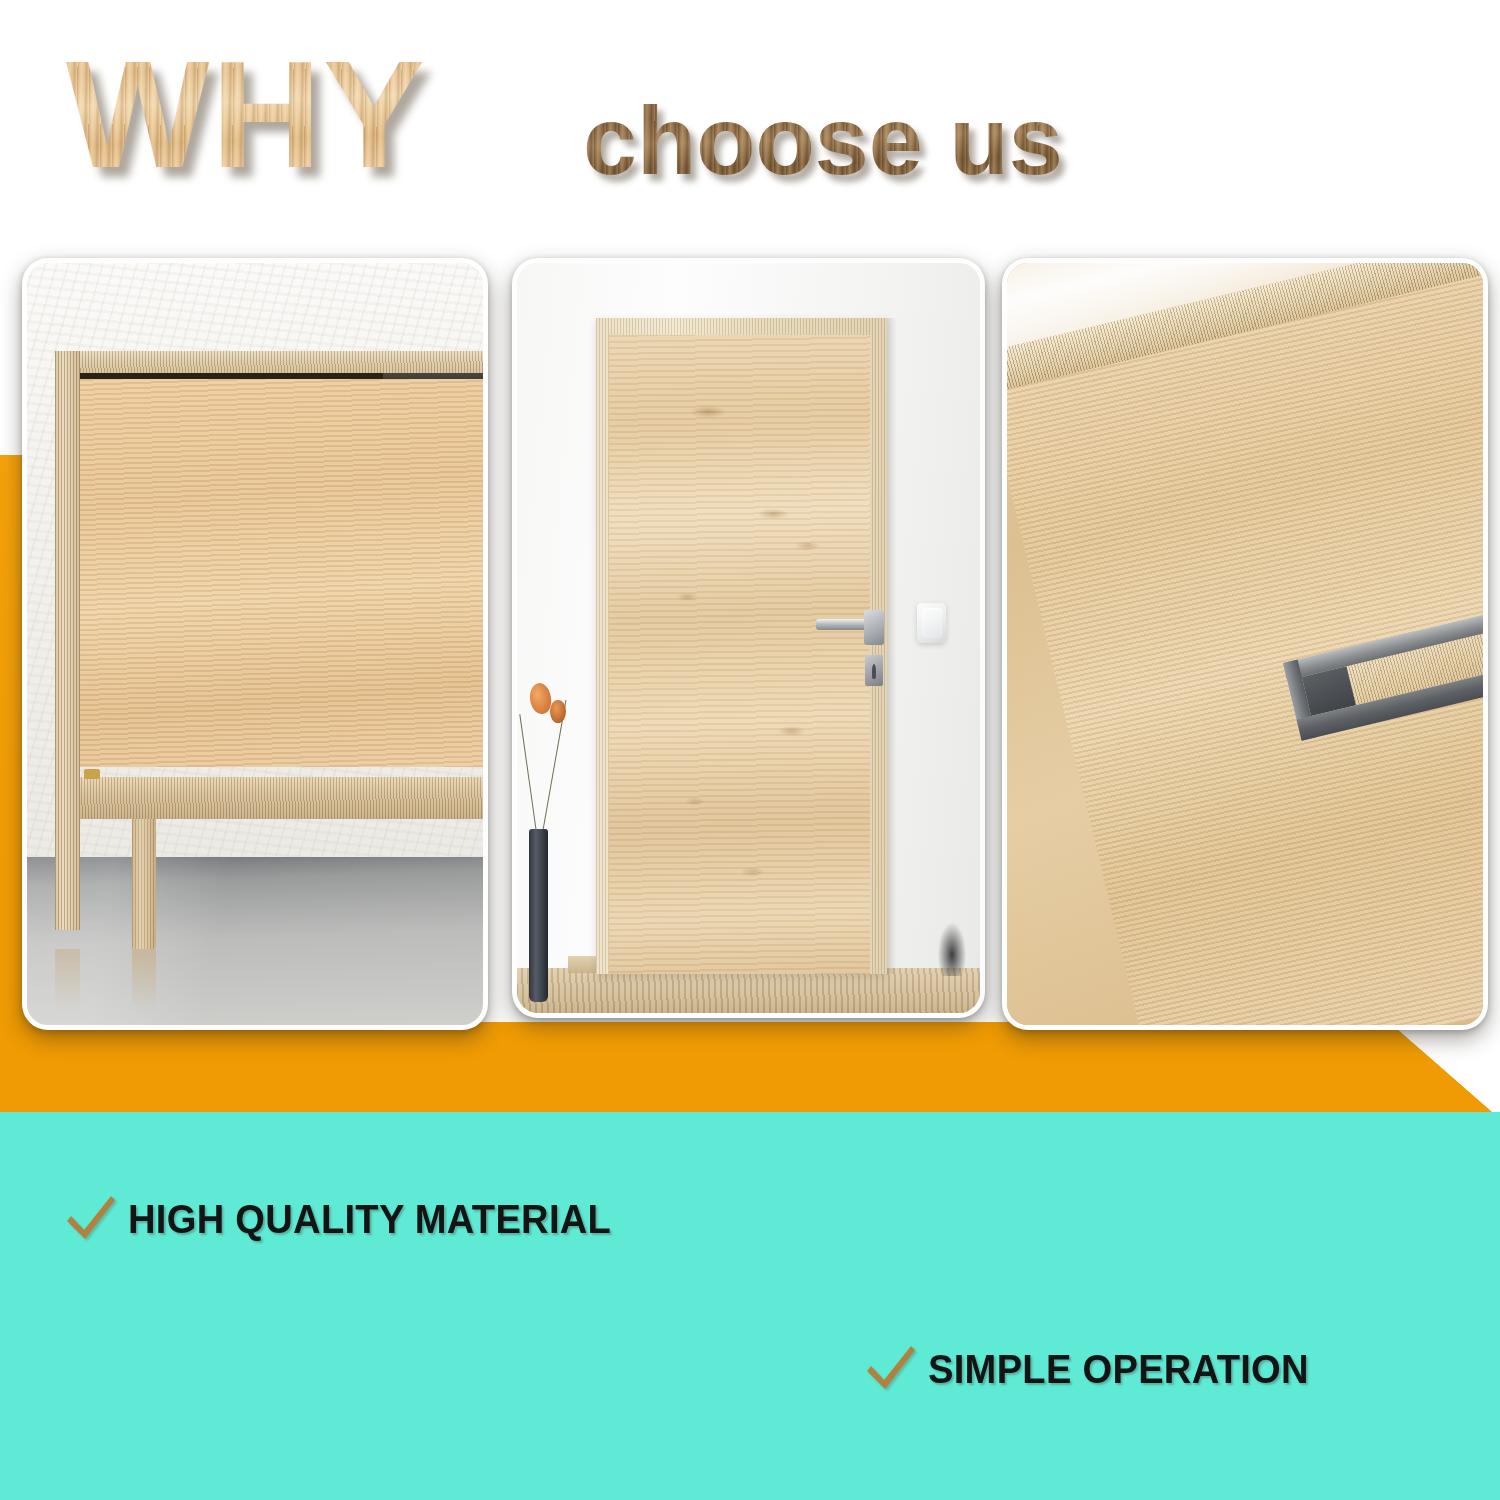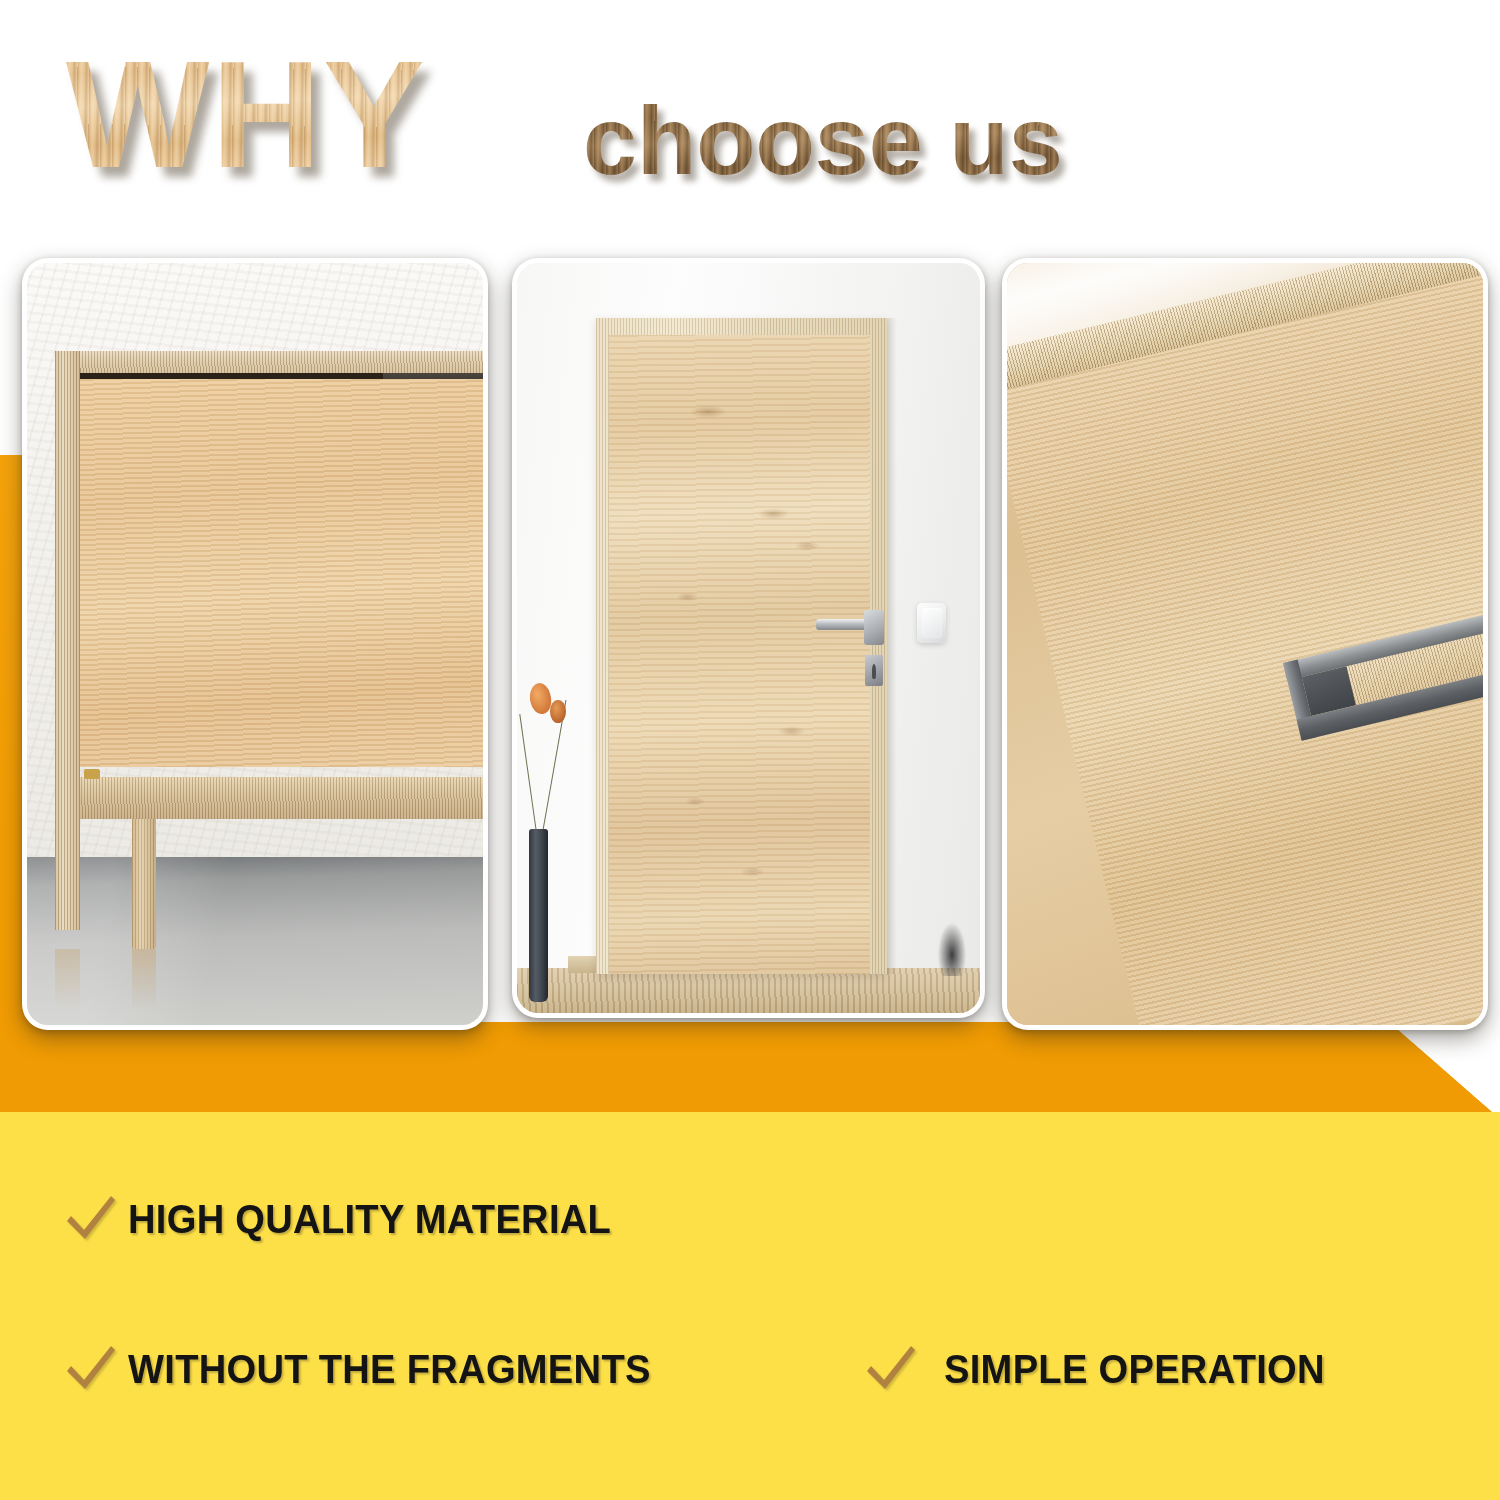--- a/index.html
+++ b/index.html
@@ -61,33 +61,33 @@
   }
   .orange-band-inner{
     position:absolute;inset:0;
     background:linear-gradient(180deg,#f5a30b 0%,#f29d04 55%,#f09b03 100%);
     clip-path:polygon(0px 0px, 78px 0px, 78px 567px, 1389px 567px, 1492px 657px, 0px 657px);
   }
 
   
   .footer{
     position:absolute;left:0;top:1112px;width:1500px;height:388px;
-    background:#fde047;
+    background:#5eead4;
     z-index:2;
   }
   .features{
     position:absolute;left:0;top:0;width:1500px;height:388px;
   }
   .feature{
     position:absolute;display:flex;align-items:center;
   }
   .f0{left:62px;top:78px;}
   .f1{left:862px;top:78px;}
   .f2{left:62px;top:228px;}
-  .f3{left:862px;top:228px;gap:16px;}
+  .f3{left:862px;top:228px;}
   .check{
     width:58px;height:58px;flex:0 0 58px;margin-right:8px;position:relative;
   }
   .check svg{display:block;width:58px;height:58px;
     filter:drop-shadow(2px 2px 1px rgba(70,55,35,.25));}
   .feature-label{
     font-size:41px;line-height:44px;font-weight:bold;
     color:#141414;letter-spacing:0.3px;
     white-space:nowrap;
     text-shadow:2px 2px 2px rgba(60,50,35,.30);
@@ -262,28 +262,20 @@
       <div class="feature f0">
         <span class="check">
           <svg viewBox="0 0 58 58" xmlns="http://www.w3.org/2000/svg">
             <path d="M5 31 L9 26 L22 40 L49 6 L53 10 L23 49 Z" fill="#B1823F"></path>
           </svg>
         </span>
         <span class="feature-label">HIGH QUALITY MATERIAL</span>
       </div>
 
 
-      <div class="feature f2">
-        <span class="check">
-          <svg viewBox="0 0 58 58" xmlns="http://www.w3.org/2000/svg">
-            <path d="M5 31 L9 26 L22 40 L49 6 L53 10 L23 49 Z" fill="#B1823F"></path>
-          </svg>
-        </span>
-        <span class="feature-label">WITHOUT THE FRAGMENTS</span>
-      </div>
 
       <div class="feature f3">
         <span class="check">
           <svg viewBox="0 0 58 58" xmlns="http://www.w3.org/2000/svg">
             <path d="M5 31 L9 26 L22 40 L49 6 L53 10 L23 49 Z" fill="#B1823F"></path>
           </svg>
         </span>
         <span class="feature-label">SIMPLE OPERATION</span>
       </div>
 

